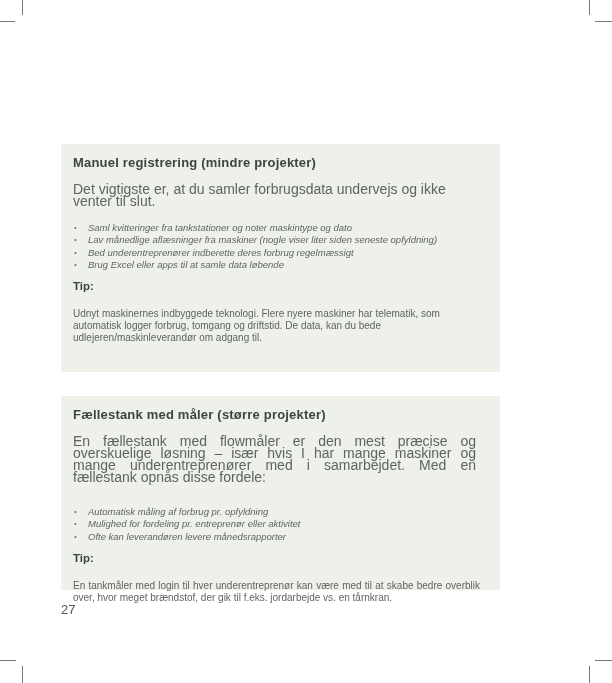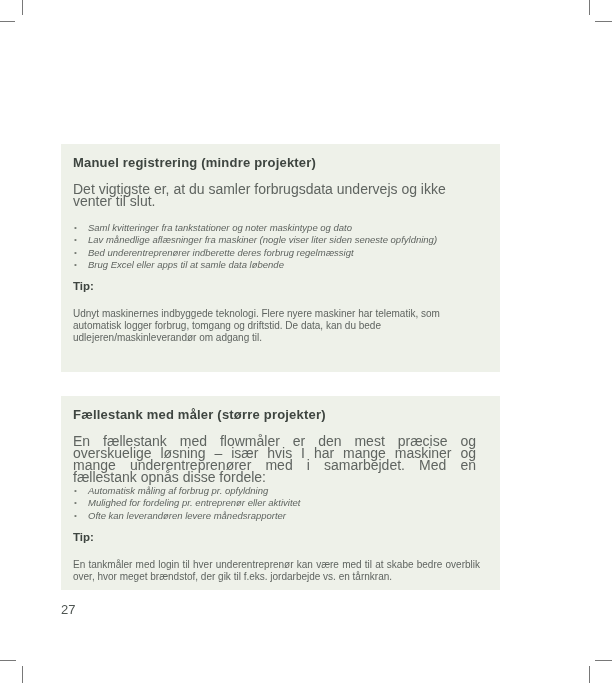--- a/index.html
+++ b/index.html
@@ -59,21 +59,21 @@
 
   ul.bullets {
     list-style: none;
     margin: 15px 0 0 0;
     padding: 0;
     font-size: 9.5px;
     line-height: 12.3px;
     color: #5f6460;
     font-style: italic;
   }
-  .box-2 ul.bullets { margin-top: 2px; }
+  .box-2 ul.bullets { margin-top: 23px; }
   ul.bullets li {
     position: relative;
     padding-left: 15px;
   }
   ul.bullets li::before {
     content: "\2022";
     position: absolute;
     left: 1px;
     top: 0;
     font-size: 8px;

